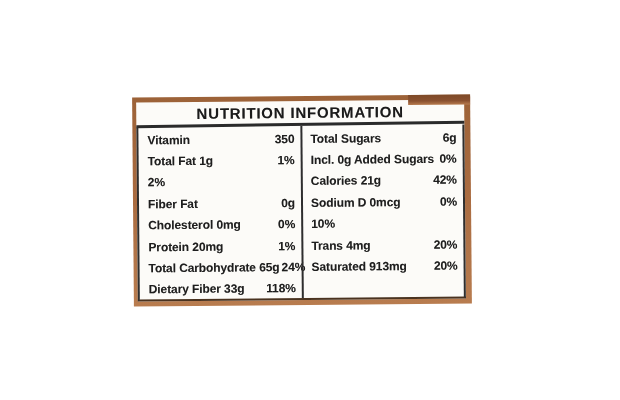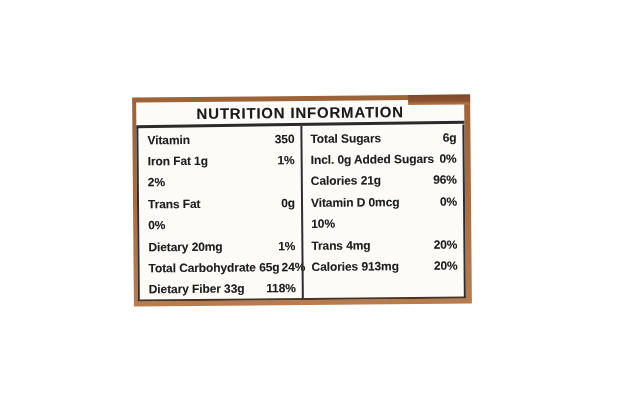--- a/index.html
+++ b/index.html
@@ -116,35 +116,36 @@
       </div>
       <div class="rule"></div>
       <div class="table">
 
         <div class="col col-left">
           <div class="row">
             <span class="n">Vitamin</span>
             <span class="v">350</span>
           </div>
           <div class="row">
-            <span class="n">Iron Fat 1g</span>
+            <span class="n">Total Fat 1g</span>
             <span class="v">1%</span>
           </div>
           <div class="row">
             <span class="v">2%</span>
           </div>
           <div class="row">
-            <span class="n">Trans Fat</span>
+            <span class="n">Fiber Fat</span>
             <span class="v">0g</span>
           </div>
           <div class="row">
+            <span class="n">Cholesterol 0mg</span>
             <span class="v">0%</span>
           </div>
           <div class="row">
-            <span class="n">Dietary 20mg</span>
+            <span class="n">Protein 20mg</span>
             <span class="v">1%</span>
           </div>
           <div class="row">
             <span class="n">Total Carbohydrate 65g</span>
             <span class="v">24%</span>
           </div>
           <div class="row">
             <span class="n">Dietary Fiber 33g</span>
             <span class="v">118%</span>
           </div>
@@ -154,35 +155,35 @@
           <div class="row">
             <span class="n">Total Sugars</span>
             <span class="v">6g</span>
           </div>
           <div class="row">
             <span class="n">Incl. 0g Added Sugars</span>
             <span class="v">0%</span>
           </div>
           <div class="row">
             <span class="n">Calories 21g</span>
-            <span class="v">96%</span>
+            <span class="v">42%</span>
           </div>
           <div class="row">
-            <span class="n">Vitamin D 0mcg</span>
+            <span class="n">Sodium D 0mcg</span>
             <span class="v">0%</span>
           </div>
           <div class="row">
             <span class="v">10%</span>
           </div>
           <div class="row">
             <span class="n">Trans 4mg</span>
             <span class="v">20%</span>
           </div>
           <div class="row">
-            <span class="n">Calories 913mg</span>
+            <span class="n">Saturated 913mg</span>
             <span class="v">20%</span>
           </div>
         </div>
 
       </div>
     </div>
   </div>
 </div>
 
 </body></html>

